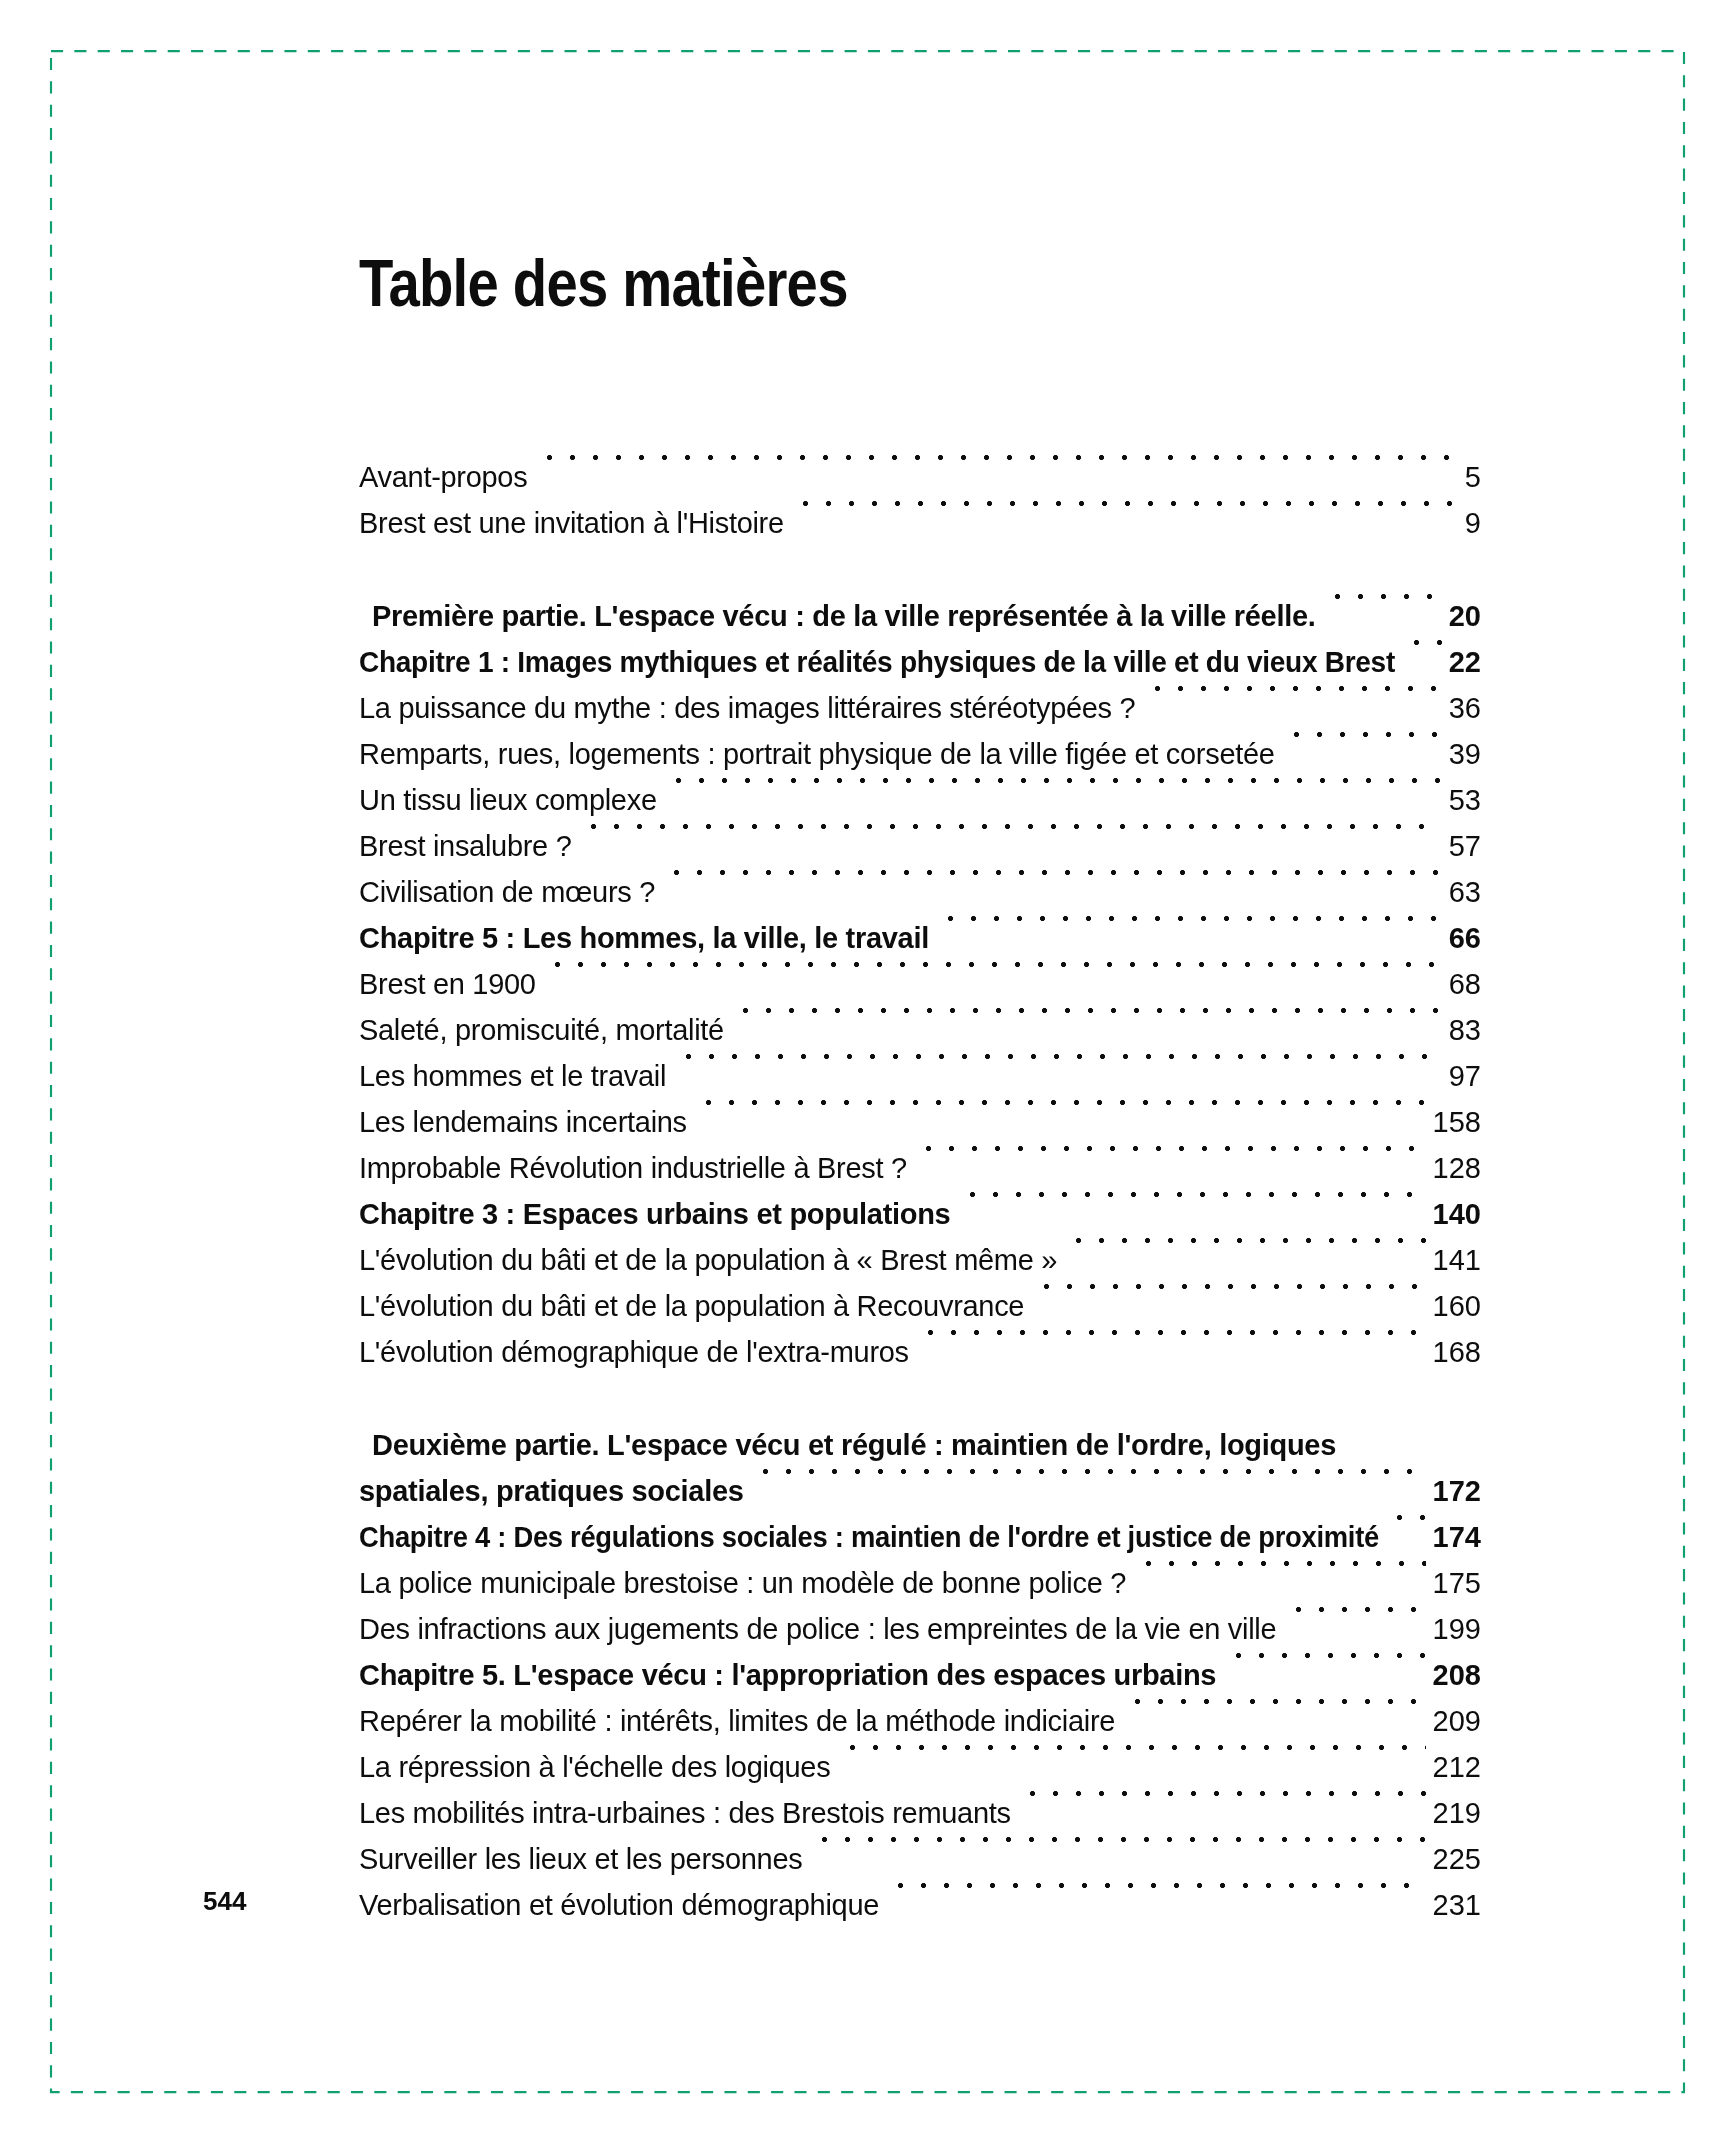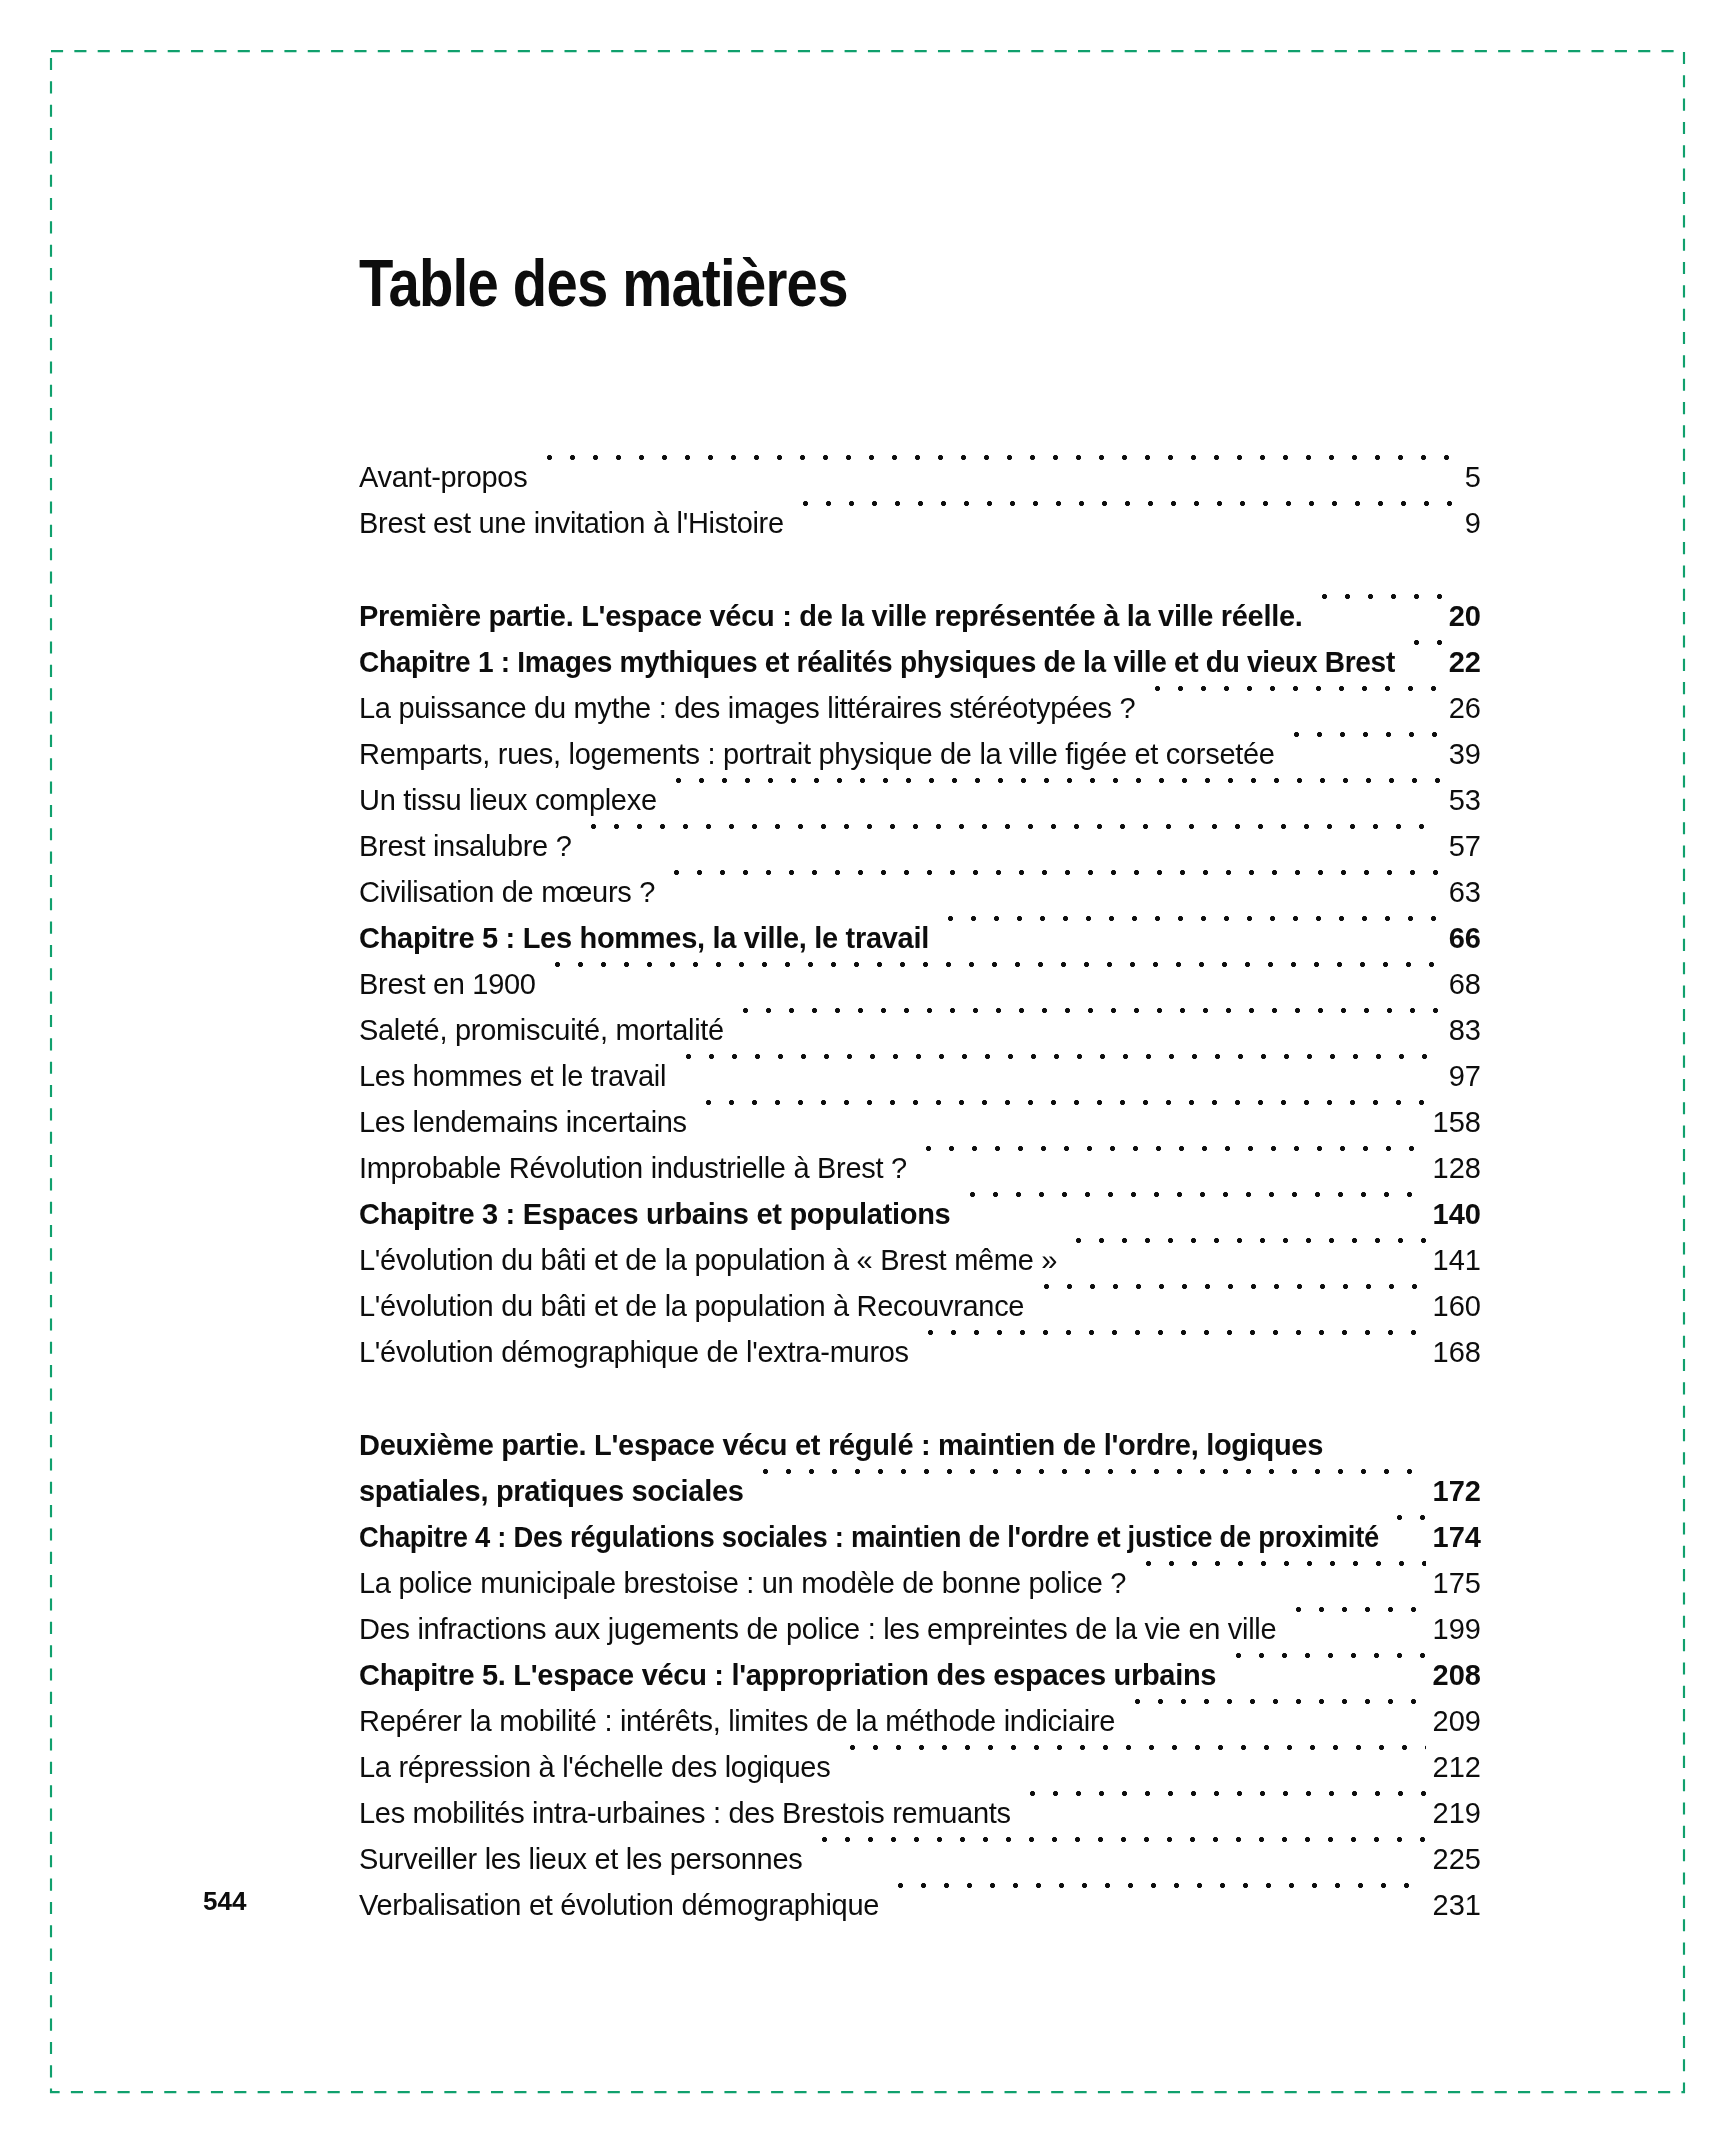--- a/index.html
+++ b/index.html
@@ -53,20 +53,21 @@
     line-height: 46px;
     font-size: 29px;
     font-weight: 400;
     white-space: nowrap;
   }
   .toc-row.bold {
     font-weight: 700;
   }
   .toc-row.gap {
     margin-top: 47px;
+    margin-left: 13px;
   }
   .toc-label {
     display: inline-block;
     white-space: nowrap;
     letter-spacing: -0.3px;
   }
   .toc-leader {
     flex: 1 1 0;
     min-width: 17.3px;
     height: 7px;
@@ -120,21 +121,21 @@
           <span class="toc-page">20</span>
         </div>
         <div class="toc-row bold">
           <span class="toc-label" style="transform: scaleX(0.966693); transform-origin: left bottom; margin-right: -36px;">Chapitre 1 : Images mythiques et réalités physiques de la ville et du vieux Brest</span>
           <span class="toc-leader"></span>
           <span class="toc-page">22</span>
         </div>
         <div class="toc-row">
           <span class="toc-label">La puissance du mythe : des images littéraires stéréotypées ?</span>
           <span class="toc-leader"></span>
-          <span class="toc-page">26</span>
+          <span class="toc-page">36</span>
         </div>
         <div class="toc-row">
           <span class="toc-label">Remparts, rues, logements : portrait physique de la ville figée et corsetée</span>
           <span class="toc-leader"></span>
           <span class="toc-page">39</span>
         </div>
         <div class="toc-row">
           <span class="toc-label">Un tissu lieux complexe</span>
           <span class="toc-leader"></span>
           <span class="toc-page">53</span>

